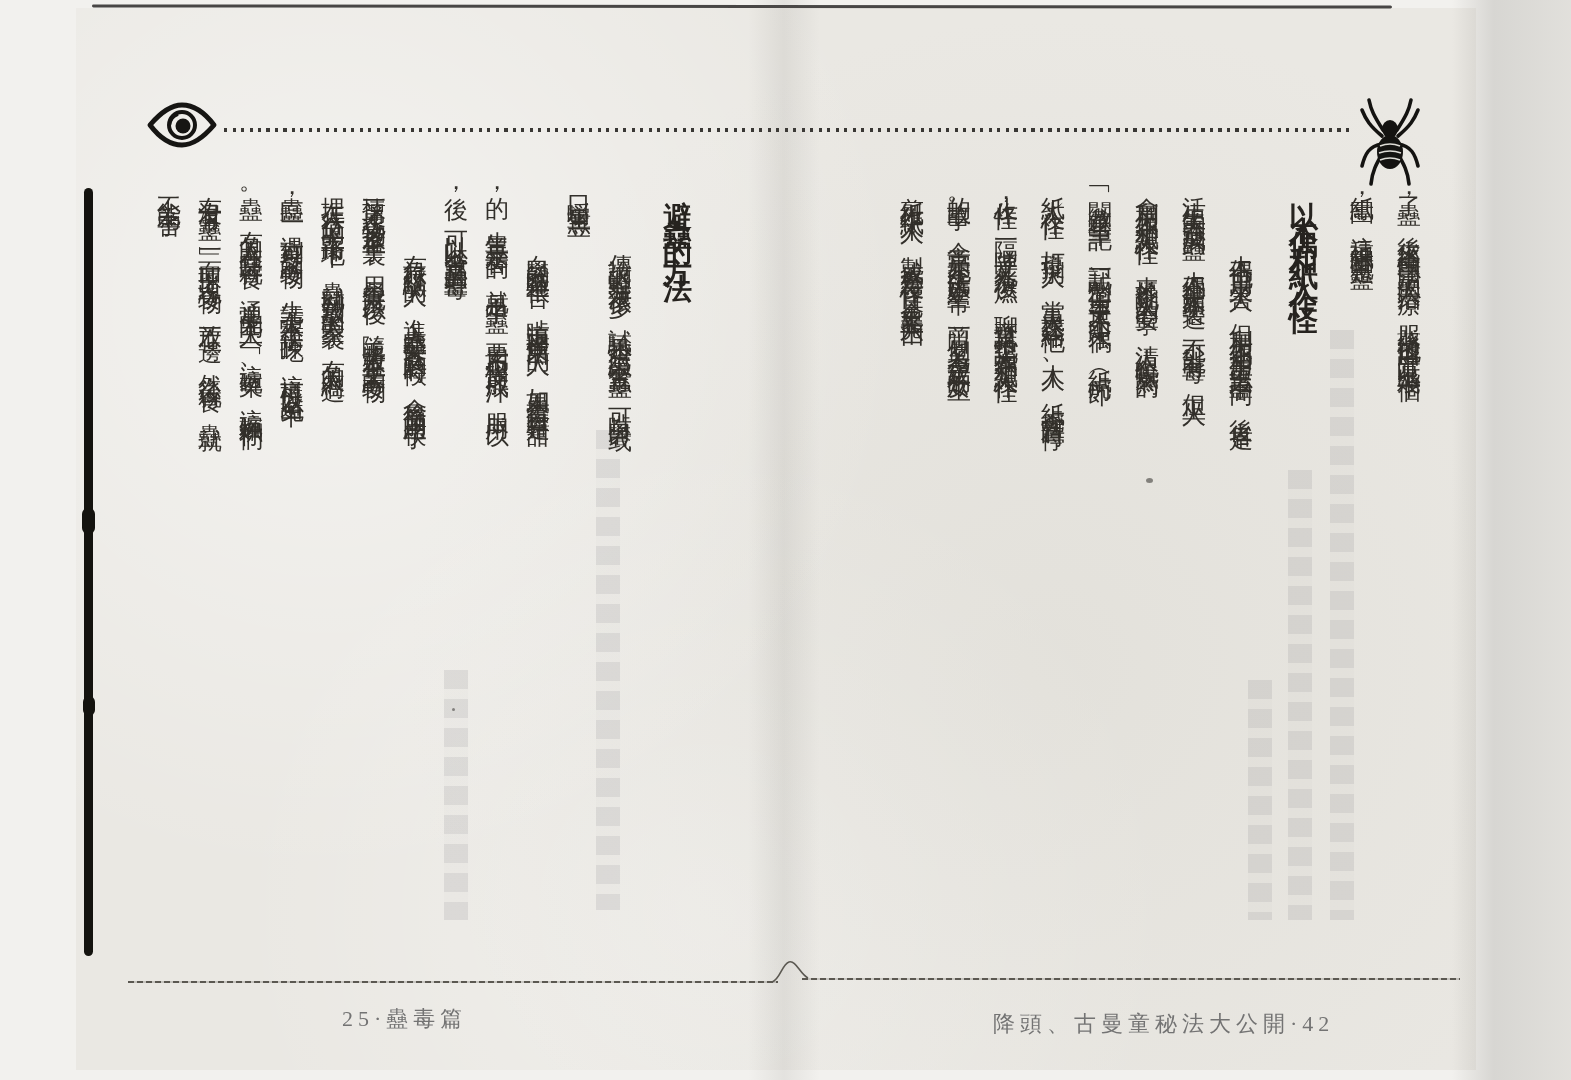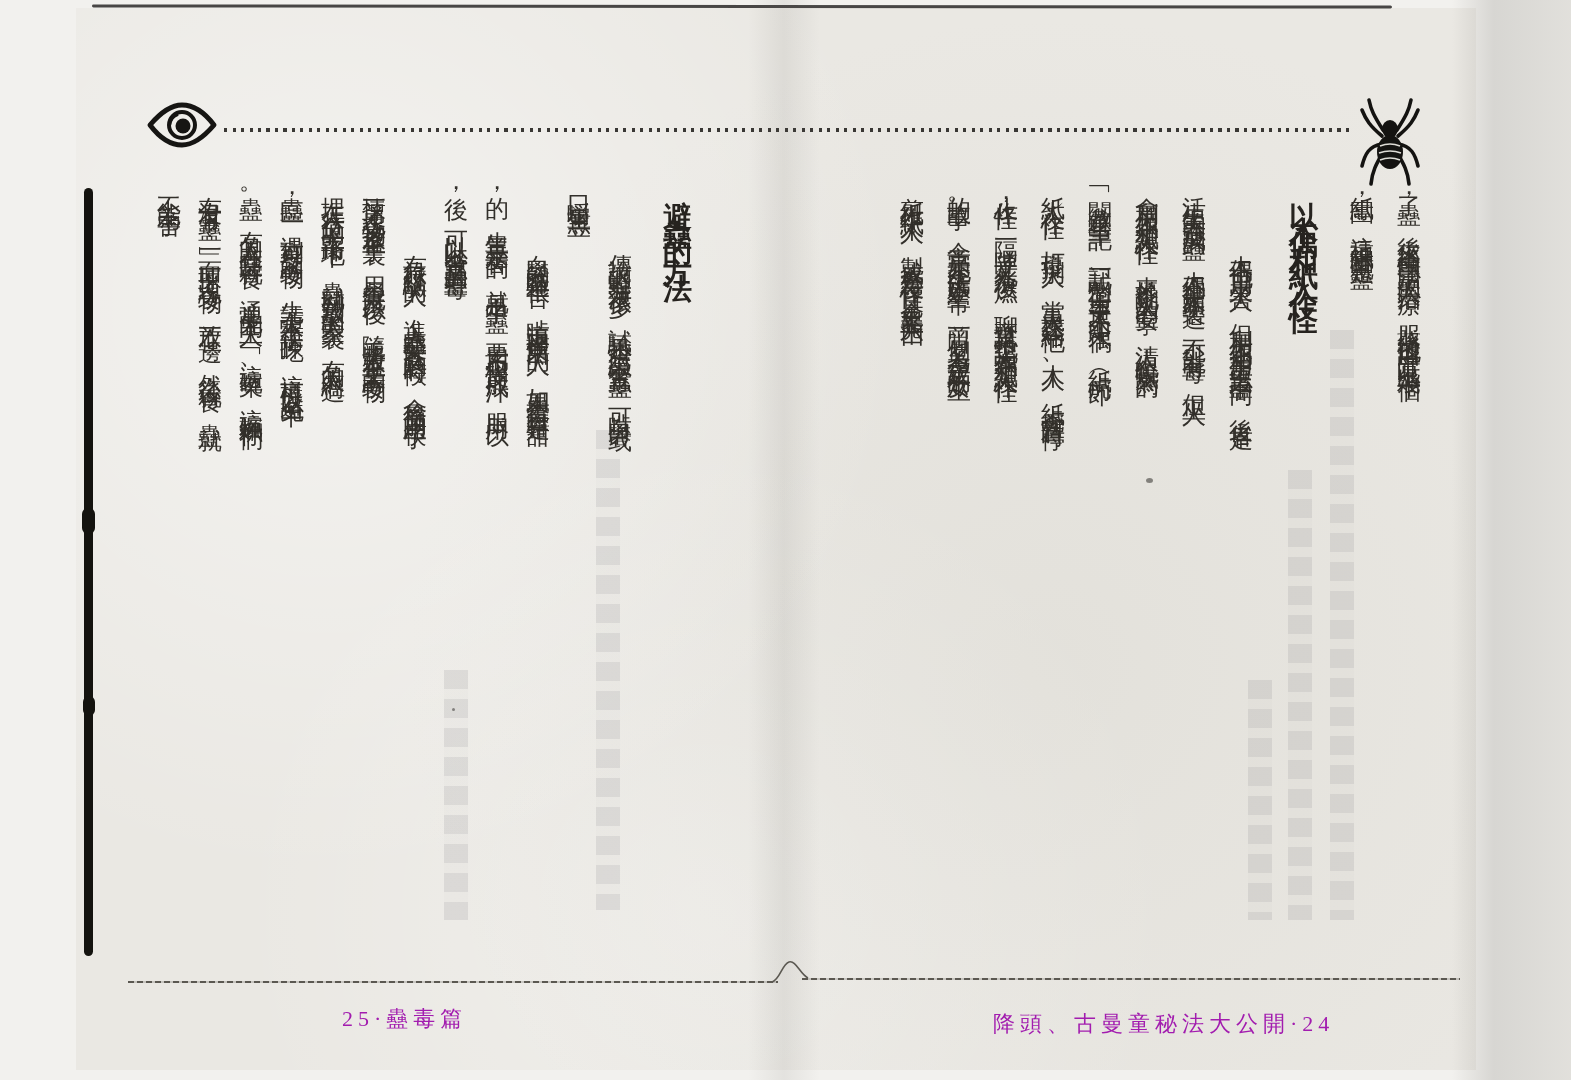--- a/index.html
+++ b/index.html
@@ -81,21 +81,21 @@
     pointer-events:none;
   }
 
   
   .rule{position:absolute;height:2px;
     background:repeating-linear-gradient(90deg,#5b5851 0 6px, rgba(91,88,81,.25) 6px 9px);}
   .rule-left{left:128px;top:981px;width:650px;}
   .rule-right{left:802px;top:978px;width:658px;}
   .fold-curl{position:absolute;left:770px;top:958px;width:40px;height:26px;}
   .footer-text{
-    position:absolute;color:#a21caf;font-size:22px;letter-spacing:5px;white-space:nowrap;
+    position:absolute;color:#737373;font-size:22px;letter-spacing:5px;white-space:nowrap;
   }
   #footer-left{left:342px;top:1004px;}
   #footer-right{left:993px;top:1009px;}
 </style>
 </head>
 <body>
 
 <div id="stage">
 
   <div class="paper"></div>
@@ -177,17 +177,17 @@
 
   <div class="rule rule-left"></div>
   <div class="rule rule-right"></div>
   <div class="fold-curl">
     <svg width="40" height="26" viewBox="0 0 40 26">
       <path d="M2 24 C 10 22, 12 6, 19 4 C 26 2, 30 16, 38 20" fill="none" stroke="#5b5851" stroke-width="1.6"></path>
     </svg>
   </div>
 
   <div id="footer-left" class="footer-text">25·蠱毒篇</div>
-  <div id="footer-right" class="footer-text">降頭、古曼童秘法大公開·24</div>
+  <div id="footer-right" class="footer-text">降頭、古曼童秘法大公開·42</div>
 
   <div class="gutter"></div>
   <div class="right-edge"></div>
 </div>
 
 </body></html>

